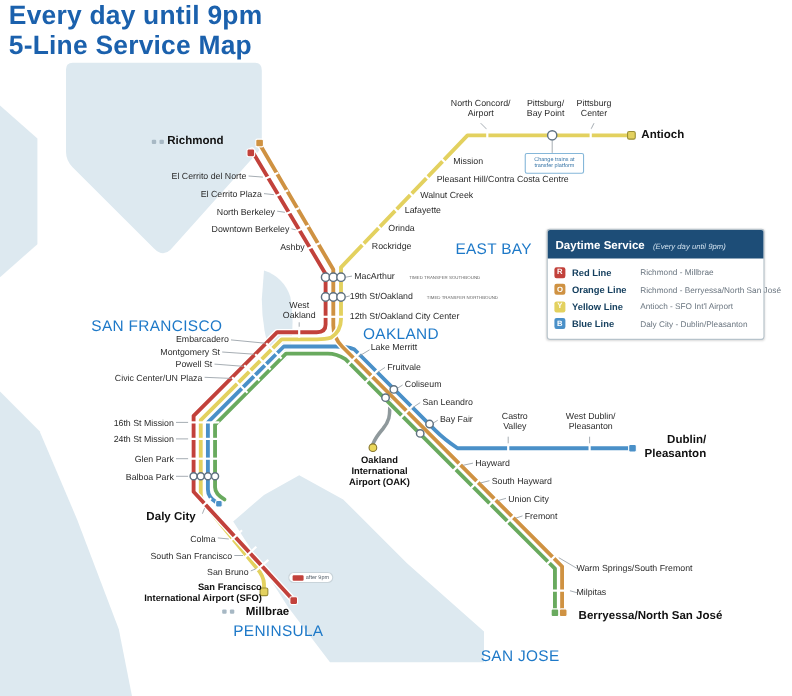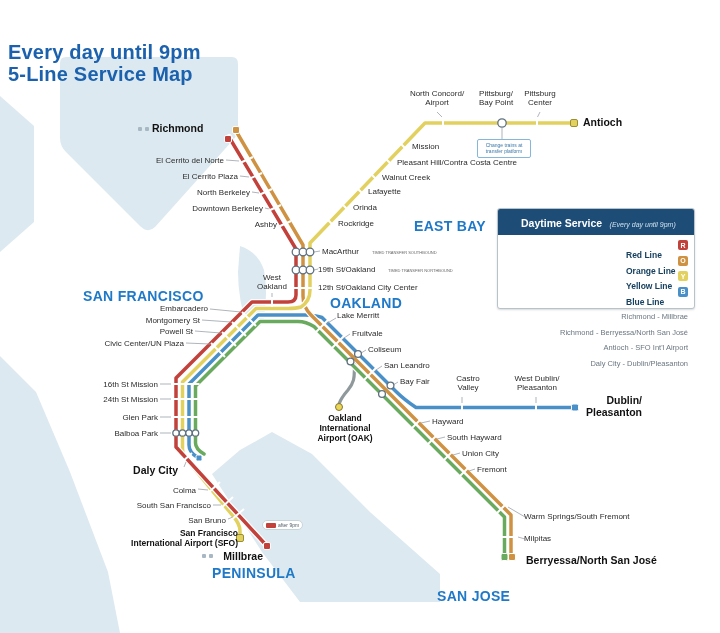--- a/index.html
+++ b/index.html
@@ -1,41 +1,41 @@
 <!DOCTYPE html>
 <html><head>
 <meta charset="utf-8">
 <style>
   html,body{margin:0;padding:0;background:#fff;}
   #canvas{position:relative;width:720px;height:633px;background:#fff;overflow:hidden;
           font-family:"Liberation Sans",sans-serif;}
   #maplines{position:absolute;left:0;top:0;}
-  .title{position:absolute;left:8px;top:2px;font-size:20px;font-weight:bold;color:#1b61ad;line-height:1.12;letter-spacing:.2px;margin-top:39px;}
-  .region{position:absolute;font-weight:bold;font-size:14px;color:#1e79c8;letter-spacing:.3px;white-space:pre;}
+  .title{position:absolute;left:8px;top:2px;font-size:24px;font-weight:bold;color:#1b61ad;line-height:1.12;letter-spacing:.2px;}
+  .region{position:absolute;font-weight:normal;font-size:14px;color:#1e79c8;letter-spacing:.3px;white-space:pre;}
   .st{position:absolute;font-size:8px;line-height:1.18;color:#2b2b2b;white-space:pre-line;text-align:right;}
   .b{font-weight:bold;font-size:10.5px;color:#111;}
   .sb{font-weight:bold;font-size:8.5px;color:#111;}
   .r{text-align:right;}
   .c{text-align:center;}
   .tiny-note{position:absolute;font-size:4px;color:#666;letter-spacing:0;}
   .amen{position:absolute;width:4px;height:4px;border-radius:1px;background:#a7b8c4;}
   
   .callout{position:absolute;background:#fff;border:1px solid #85b7d9;border-radius:2px;
            font-size:5px;line-height:1.25;color:#3a77a8;text-align:center;padding:2px 2px;white-space:pre-line;}
   .sfonote{position:absolute;background:#fff;border:1px solid #c9d4da;border-radius:6px;
            font-size:5px;color:#55606a;display:flex;align-items:center;gap:2px;padding:1px 3px;}
   .sfonote .chip2{width:10px;height:5px;border-radius:1px;display:inline-block;}
   
   .legend{position:absolute;left:497px;top:208px;width:196px;background:#fff;border:1px solid #b7c3cb;
           border-radius:3px;box-shadow:0 1px 2px rgba(0,0,0,.15);}
   .legend-header{background:#1d4d77;color:#fff;border-radius:2px 2px 0 0;padding:4px 7px 4px 7px;}
-  .lh-title{font-weight:bold;font-size:10.5px;margin-left:16px;}
+  .lh-title{font-weight:bold;font-size:10.5px;}
   .lh-note{font-style:italic;font-size:7px;color:#cfe0ee;margin-left:3px;}
   .legend-body{padding:5px 6px 6px 6px;}
-  .lrow{display:flex;align-items:flex-end;height:15.5px;flex-direction:column;}
+  .lrow{display:flex;align-items:center;height:15.5px;}
   .chip{width:10px;height:10px;border-radius:2px;color:#fff;font-size:7px;font-weight:bold;
         display:flex;align-items:center;justify-content:center;flex:0 0 10px;}
   .chip.oak{color:#333;}
   .lname{font-weight:bold;font-size:8.5px;color:#16405f;margin-left:6px;width:62px;flex:0 0 62px;}
   .ldesc{font-size:7.5px;color:#6b7680;white-space:nowrap;}
 </style>
 </head>
 <body>
 
 <div id="canvas">

